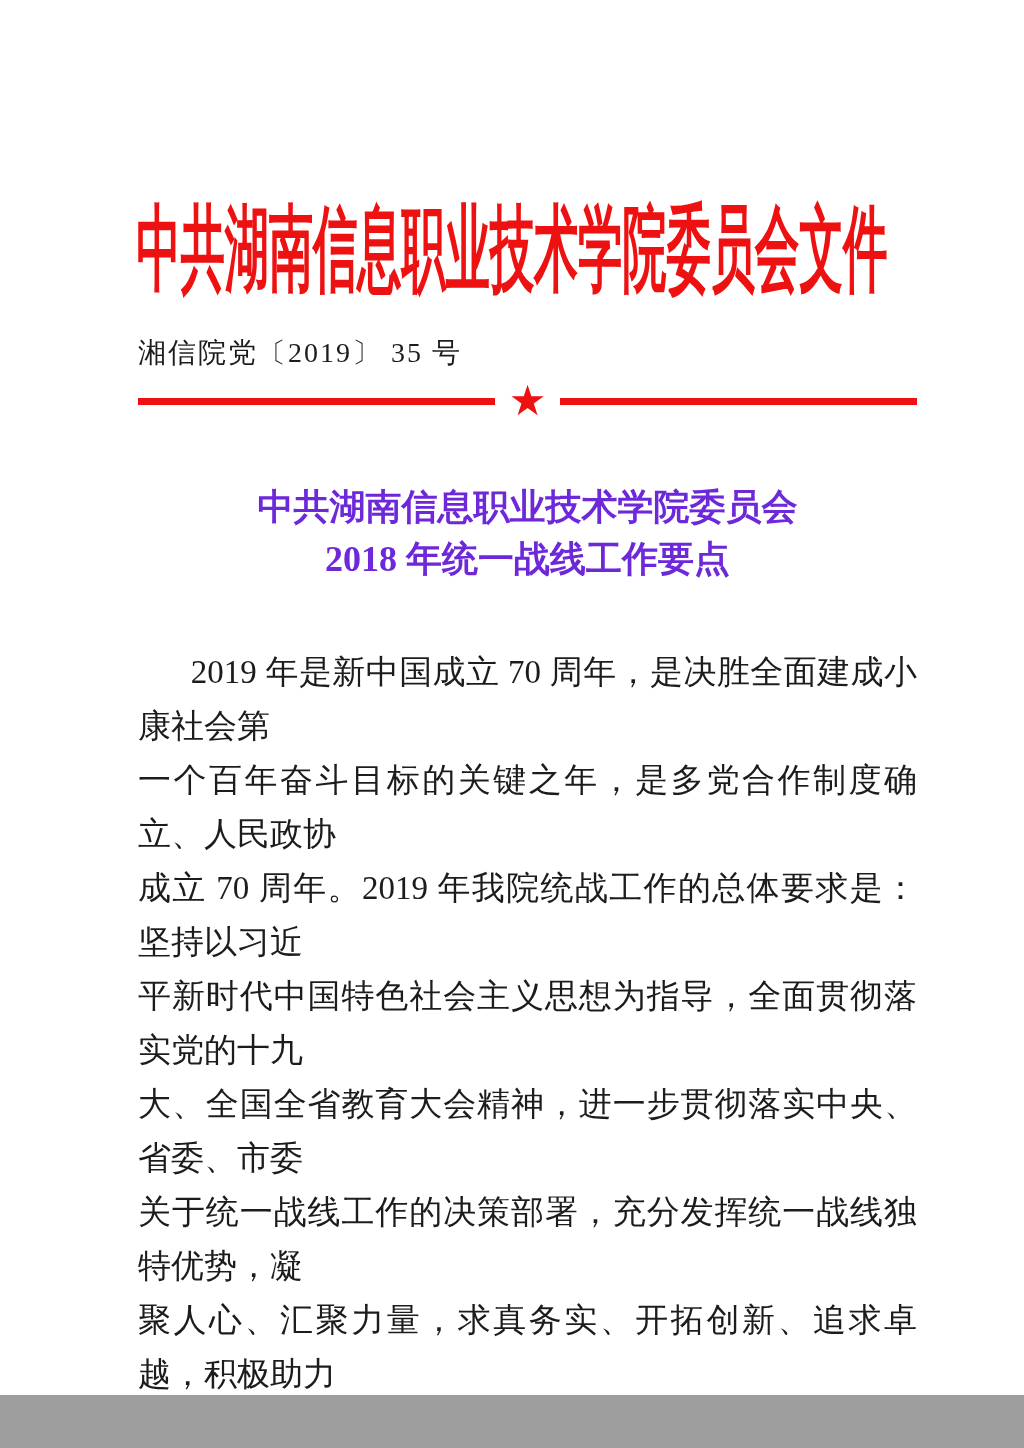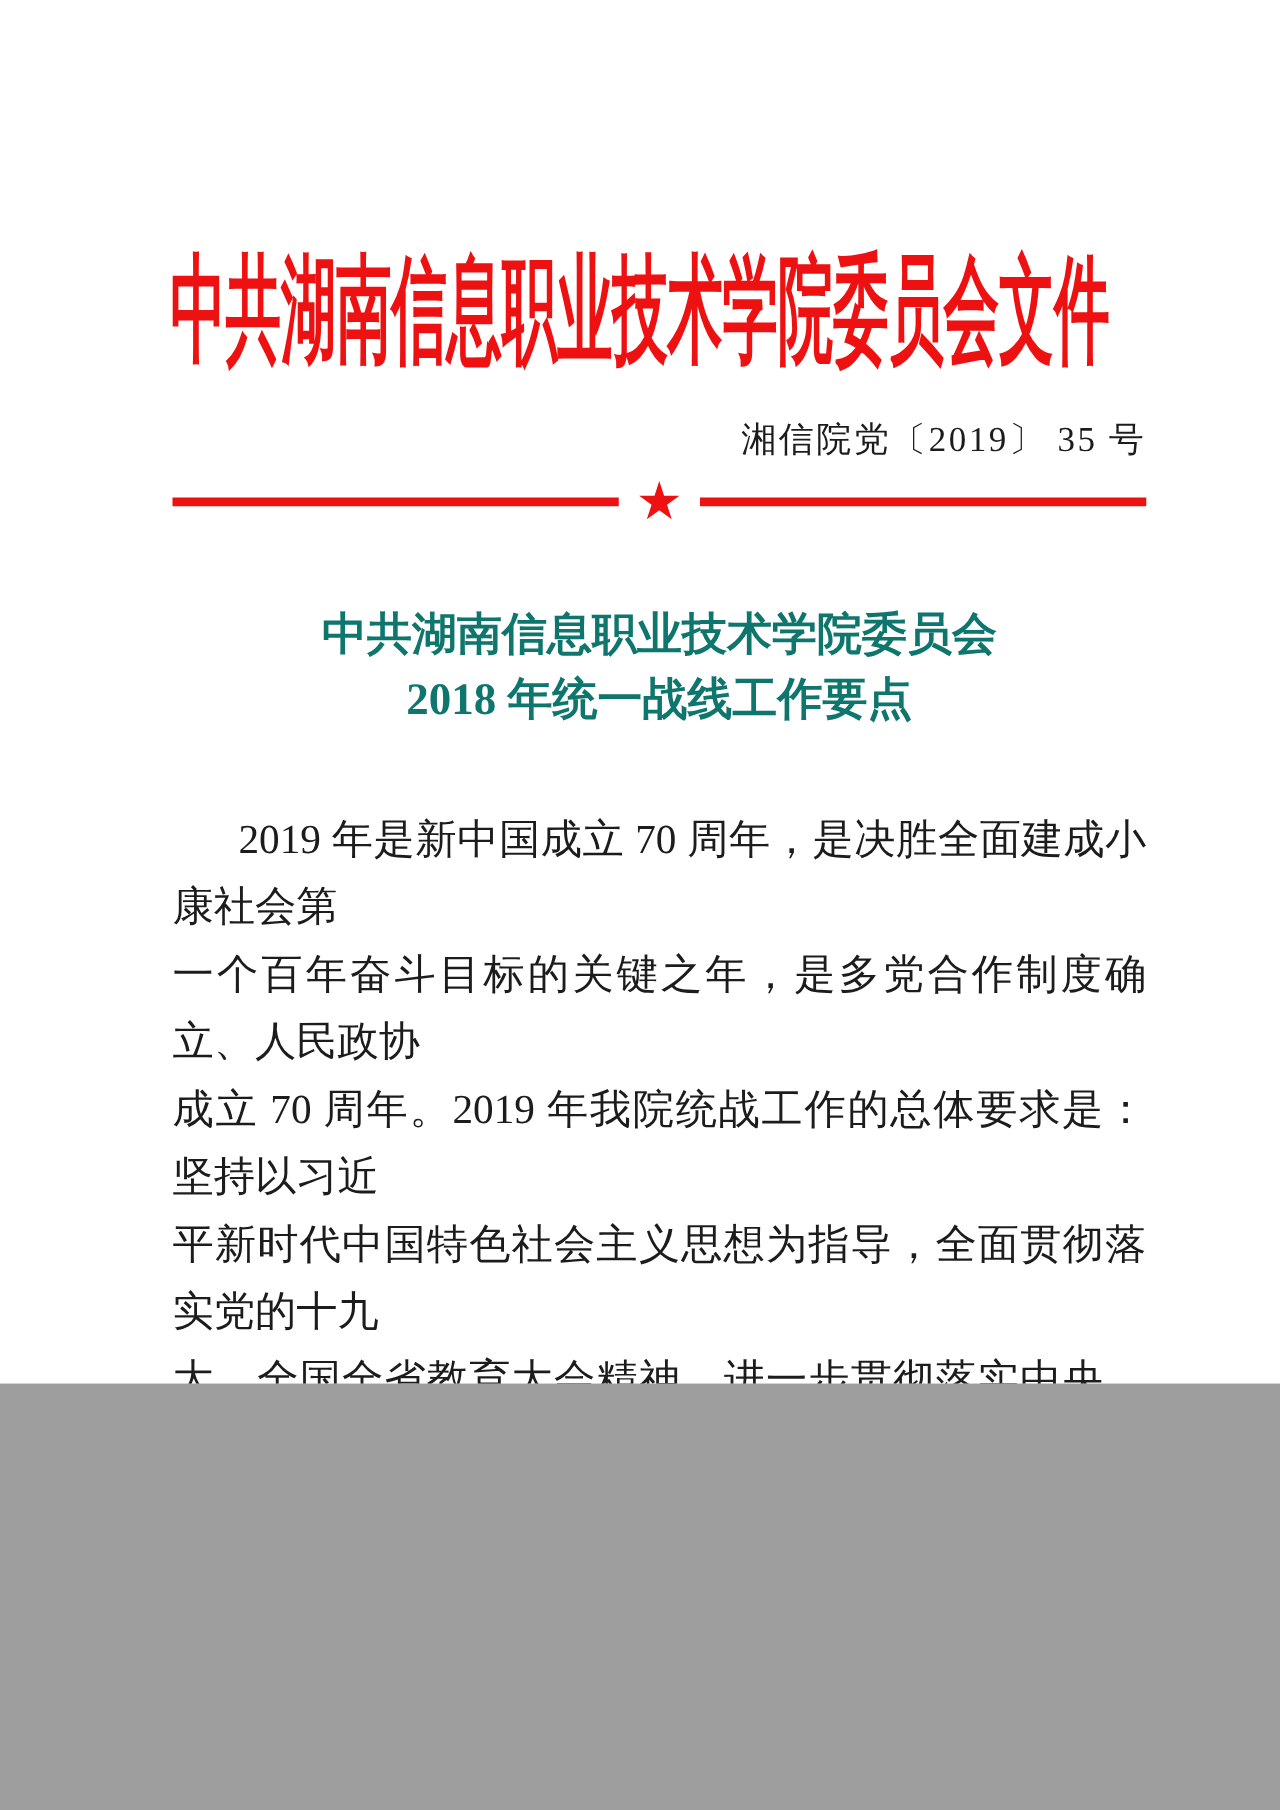--- a/index.html
+++ b/index.html
@@ -8,21 +8,21 @@
   }
   * { margin: 0; padding: 0; box-sizing: border-box; }
   html, body { background: #9e9e9e; }
   body {
     font-family: "Liberation Serif", "DejaVu Serif", serif;
     color: var(--text-black);
   }
   .page {
     position: relative;
     width: 1024px;
-    height: 1107px;
+    height: 1395px;
     margin: 0 auto;
     background: #ffffff;
     overflow: hidden;
   }
   .content {
     margin-left: 138px;
     width: 779px;
   }
   
   .banner-wrap {
@@ -41,21 +41,21 @@
     color: var(--accent-red);
     white-space: nowrap;
     transform: scaleX(0.47);
     transform-origin: center center;
     letter-spacing: 0;
   }
   
   .doc-number {
     margin-top: 34px;
     height: 36px;
-    text-align: right;
+    text-align: left;
     font-size: 28px;
     line-height: 36px;
     letter-spacing: 2px;
     color: var(--text-black);
   }
   
   .rule {
     margin-top: 8px;
     height: 44px;
     display: flex;
@@ -75,21 +75,21 @@
     font-family: "DejaVu Sans", sans-serif;
   }
   
   .doc-title {
     margin-top: 58px;
     text-align: center;
     font-family: "Liberation Serif", "DejaVu Serif", serif;
     font-weight: 700;
     font-size: 36px;
     line-height: 52px;
-    color: #0f766e;
+    color: #6d28d9;
   }
   
   .body-block {
     margin-top: 60px;
     font-size: 33px;
     line-height: 54px;
     color: var(--text-black);
   }
   .para {
     white-space: pre-line;

